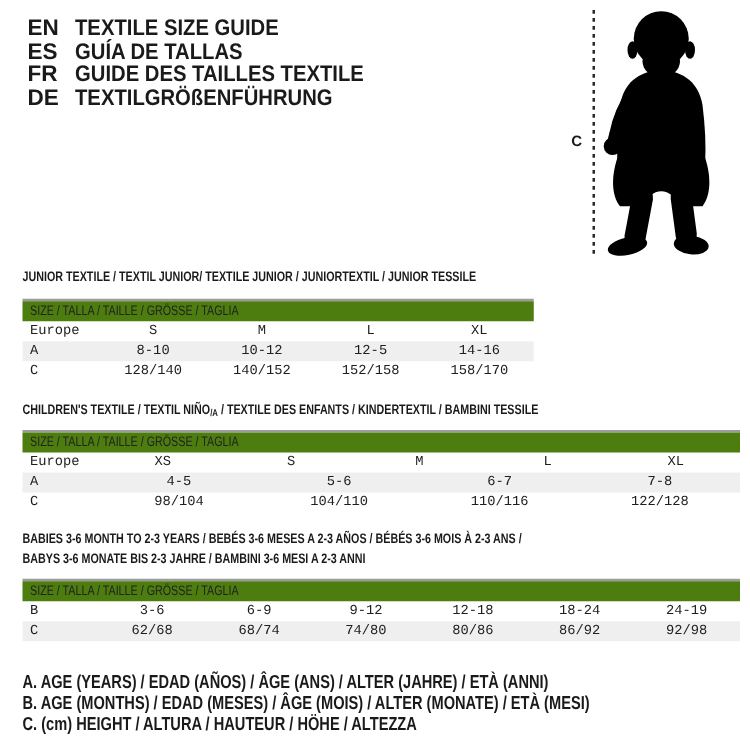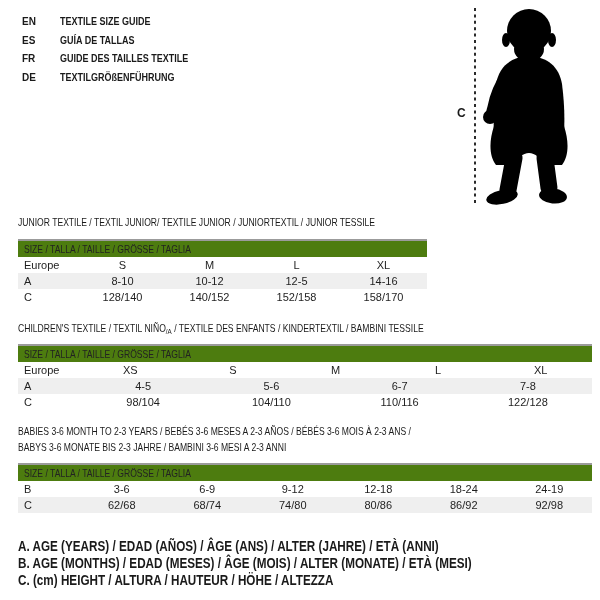--- a/index.html
+++ b/index.html
@@ -7,36 +7,36 @@
     position:relative; width:600px; height:600px; background:#ffffff;
     font-family:"Liberation Sans","DejaVu Sans",sans-serif;
     color:#1a1a1a; overflow:hidden;
   }
   
   .cond  { display:inline-block; transform:scaleX(0.78); transform-origin:0 50%; white-space:nowrap; }
   .cond-l{ display:inline-block; transform:scaleX(0.90); transform-origin:0 50%; white-space:nowrap; }
 
   
   .lang-list { position:absolute; left:22px; top:13px; }
-  .lang-row  { display:flex; height:18.5px; line-height:18.5px; font-size:10px; font-weight:700; }
+  .lang-row  { display:flex; height:18.5px; line-height:18.5px; font-size:18px; font-weight:700; }
   .lang-code { width:38px; flex:0 0 38px; }
 
   
   .figure  { position:absolute; left:450px; top:0; width:145px; height:212px; }
   .c-label { position:absolute; left:457px; top:106px; font-size:12px; font-weight:700; }
 
   
-  .tbl-title { position:absolute; left:18px; font-size:11px; font-weight:400; line-height:15.5px; }
+  .tbl-title { position:absolute; left:18px; font-size:11px; font-weight:700; line-height:15.5px; }
 
   
   .size-table { position:absolute; left:18px; border-top:2px solid #9b9b9b; }
   .thead { height:16px; line-height:16px; background:#4d7c0f; padding-left:6px; font-size:11px; color:#222222; overflow:hidden; }
   .trow  { display:flex; height:16px; line-height:16.5px; font-size:11px; color:#1e1e1e; }
   .trow.shaded { background:#efefef; }
-  .tcell { flex:1; text-align:center; }
+  .tcell { flex:1; text-align:center;font-family:Liberation Mono, monospace; }
   .tcell.first { flex:0 0 55px; text-align:left; padding-left:6px; }
 
   
   .footnotes { position:absolute; left:18px; top:537px; font-size:15px; font-weight:700; }
   .fn-line   { height:17.2px; line-height:17.2px; }
 
   .sub { font-size:8px; vertical-align:-2px; }
 </style>
 </head>
 <body>

